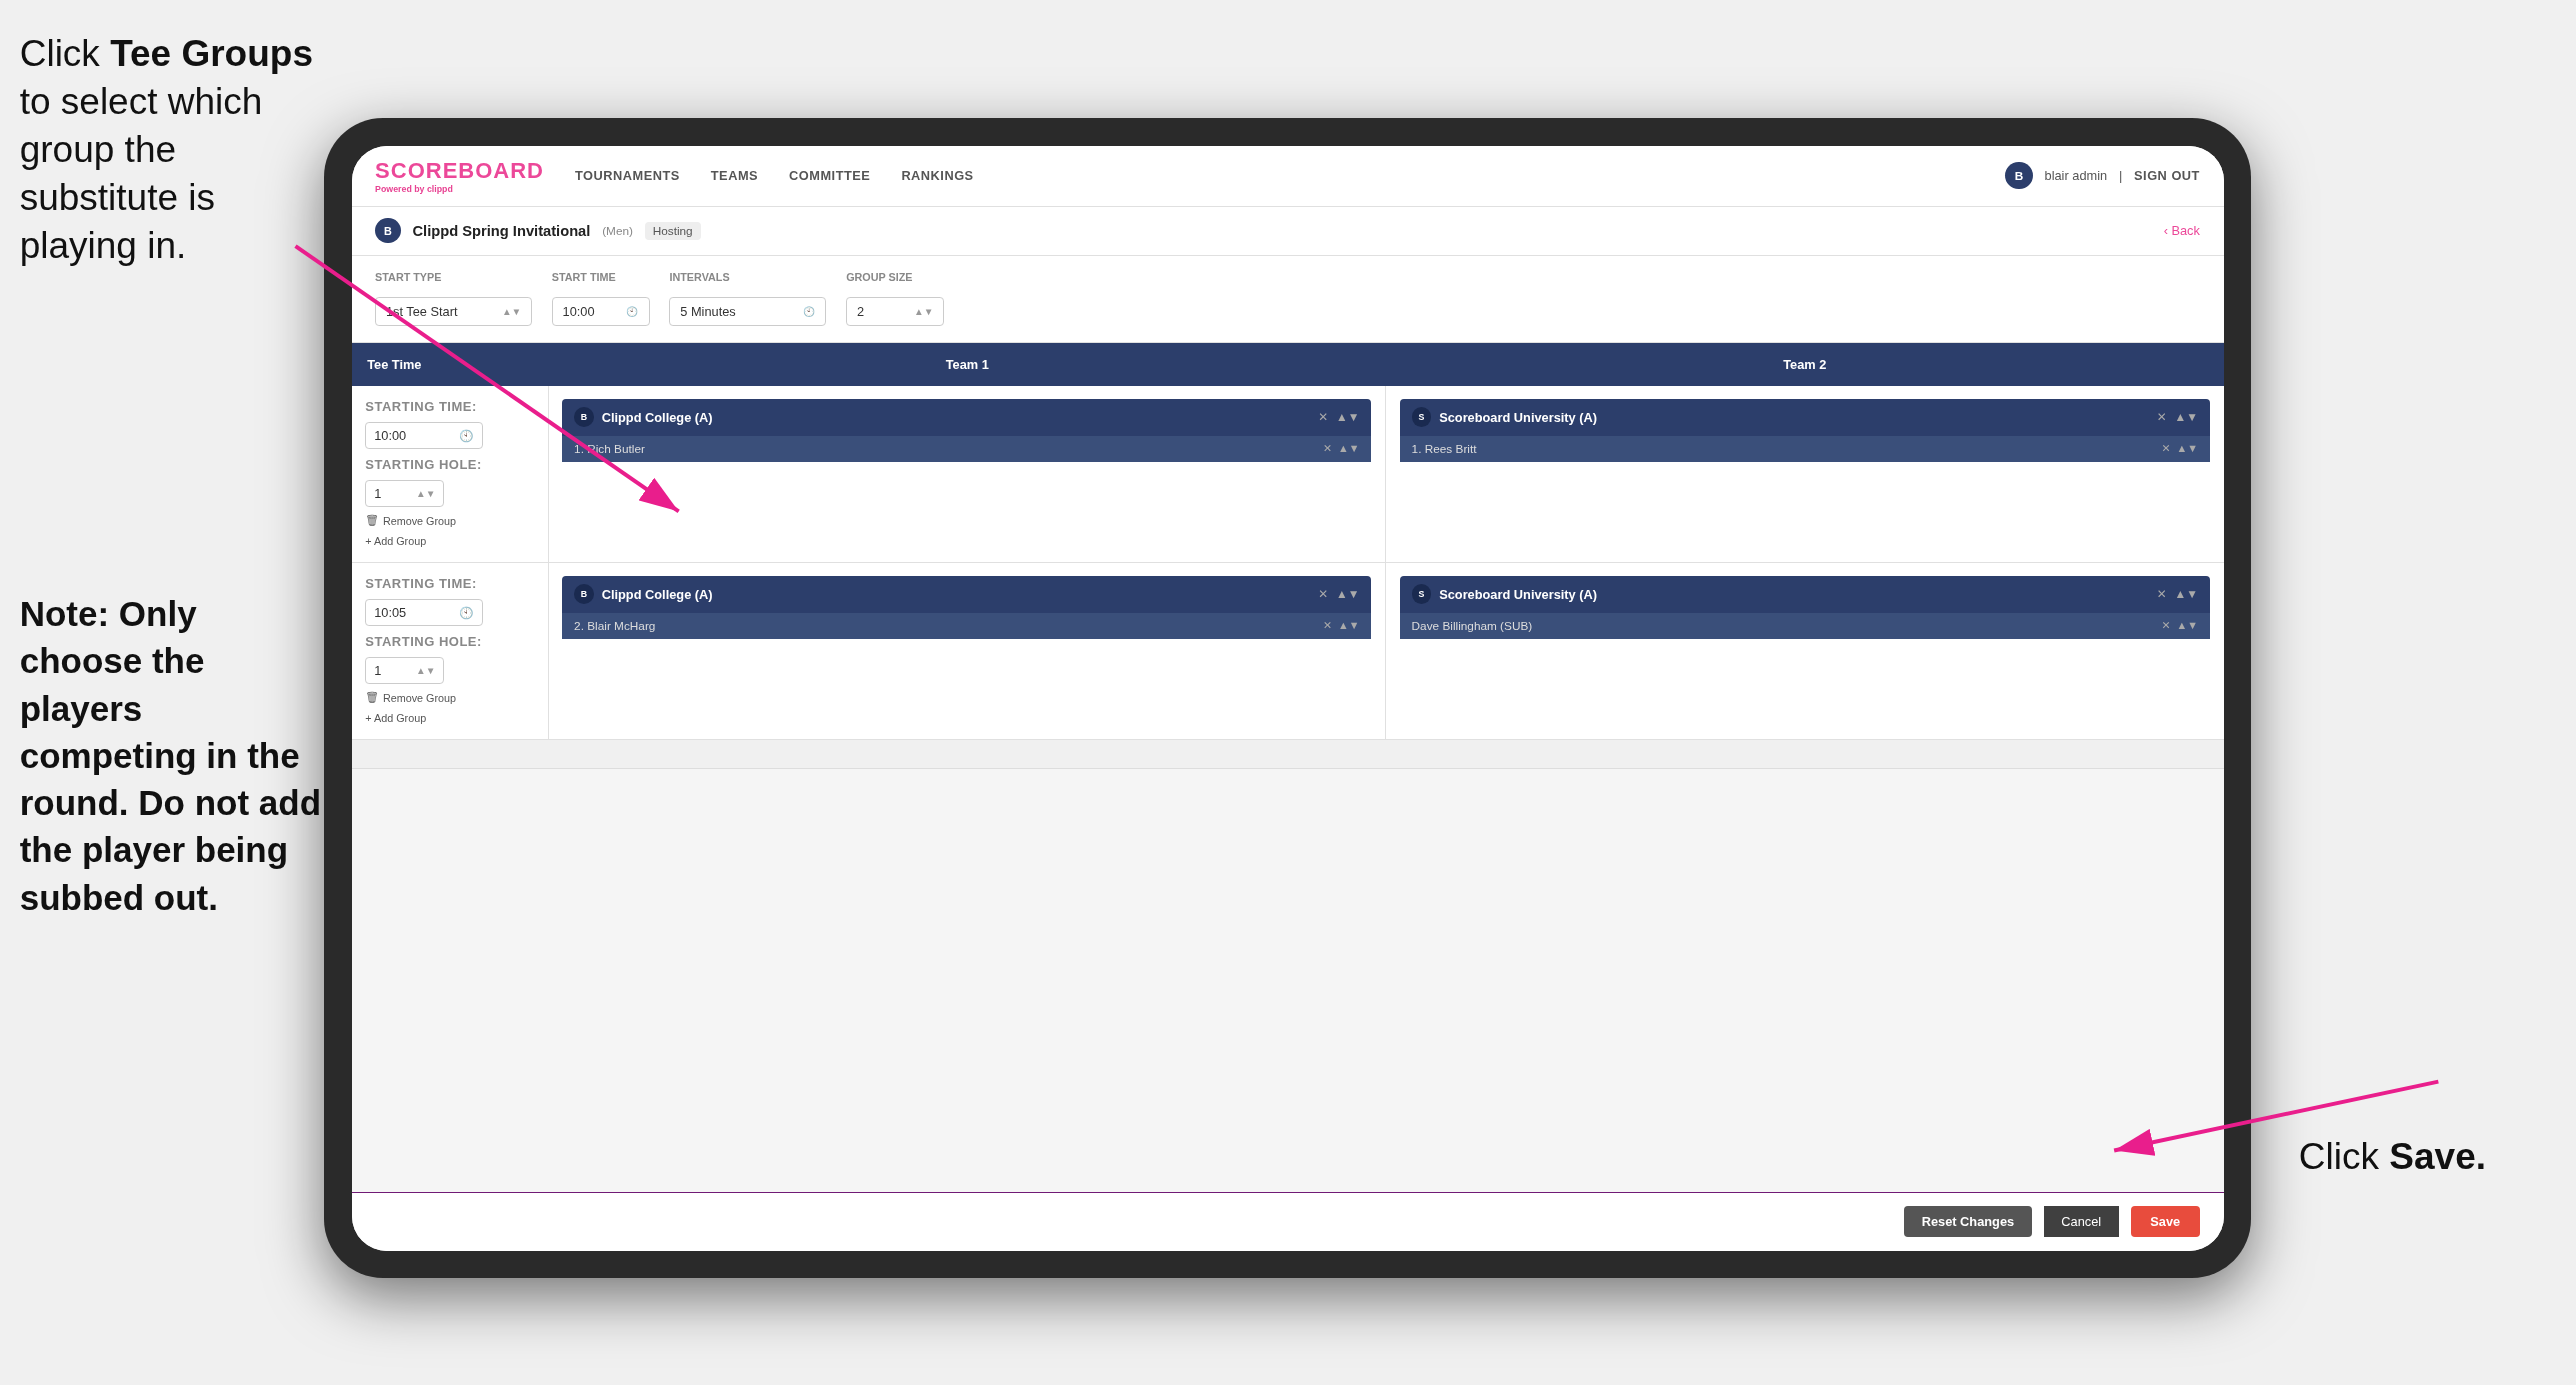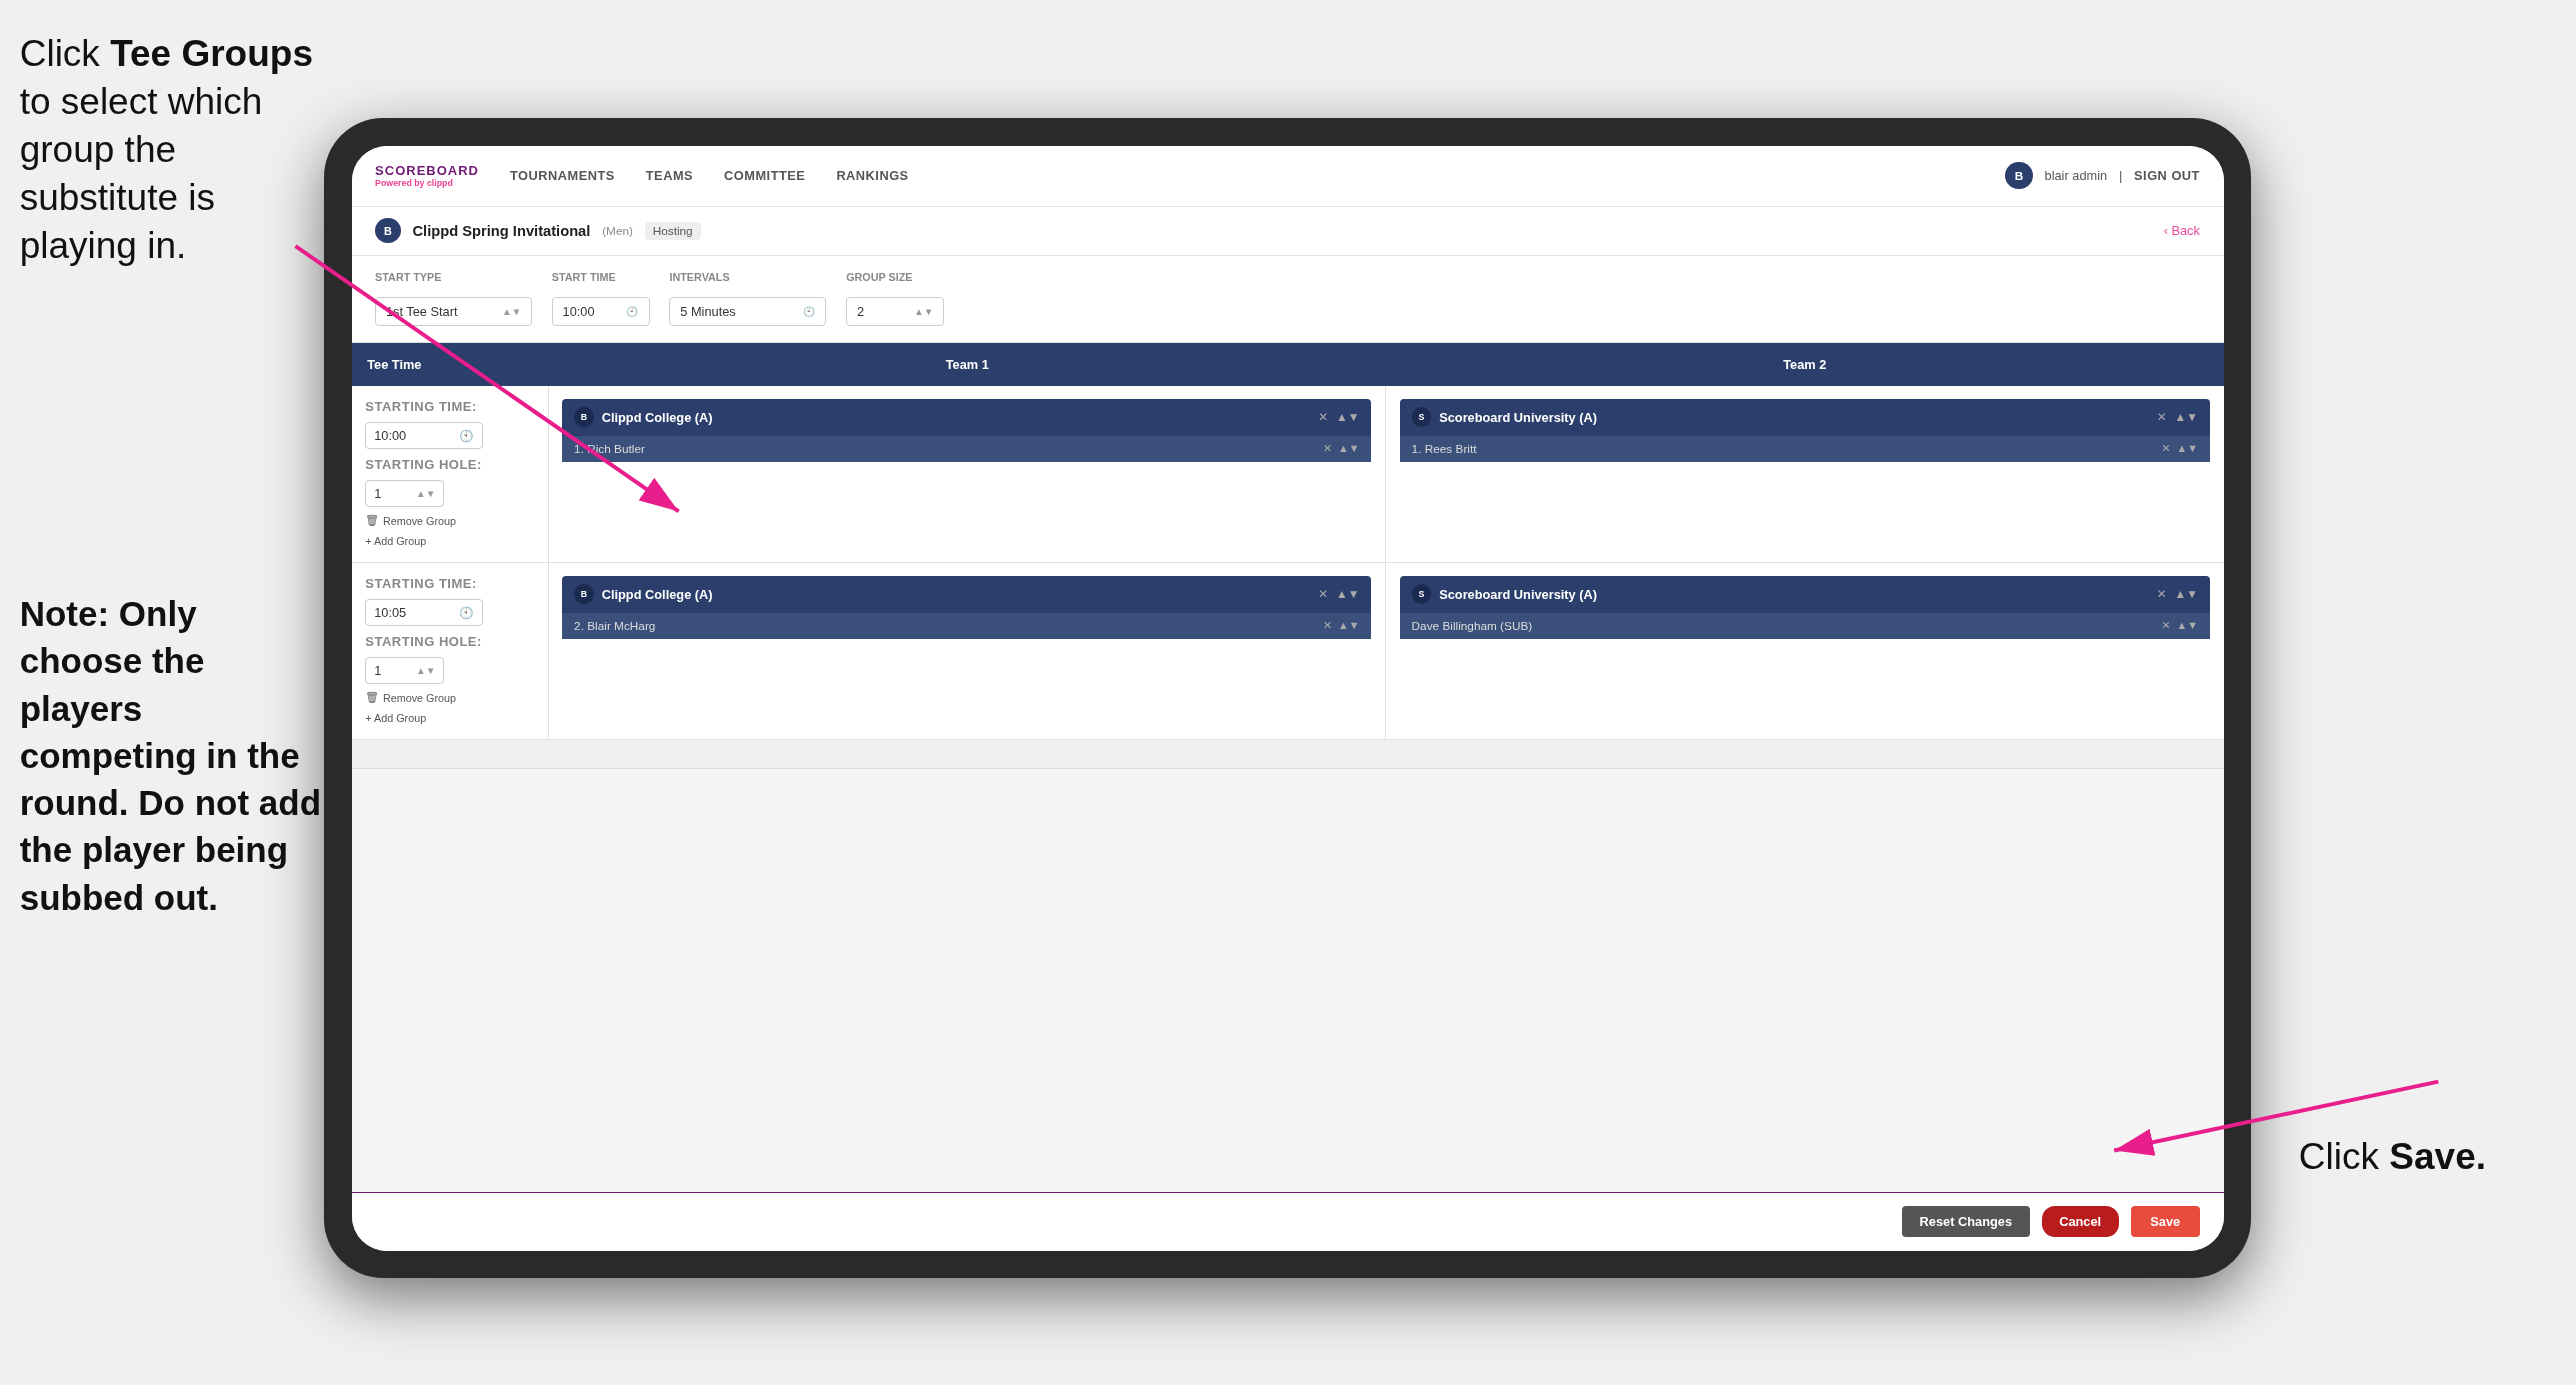--- a/index.html
+++ b/index.html
@@ -79,23 +79,23 @@
       border-bottom: 1px solid #e0e0e0;
       flex-shrink: 0;
     }
 
     .logo-area {
       display: flex;
       flex-direction: column;
       margin-right: 31px;
     }
     .logo-scoreboard {
-      font-size: 13px;
+      font-size: 22px;
       font-weight: 900;
-      color: #701a75;
+      color: #ec4899;
       letter-spacing: 1px;
     }
     .logo-powered {
       font-size: 8.8px;
       color: #888;
     }
     .logo-powered span { color: #e84393; font-weight: bold; }
 
     .nav-links {
       display: flex;
@@ -389,27 +389,27 @@
       background: #555;
       color: white;
       border: none;
       border-radius: 3.9px;
       padding: 7.9px 17.7px;
       font-size: 12.8px;
       font-weight: 600;
       cursor: pointer;
     }
     .btn-cancel {
-      background: #b91c1c;
+      background: #404040;
       color: white;
       border: none;
-      border-radius: 13px;
+      border-radius: 0;
       padding: 7.9px 17.7px;
       font-size: 12.8px;
-      font-weight: 700;
+      font-weight: 400;
       cursor: pointer;
     }
     .btn-save {
       background: #e84c3d;
       color: white;
       border: none;
       border-radius: 3.9px;
       padding: 7.9px 19.7px;
       font-size: 12.8px;
       font-weight: 700;

